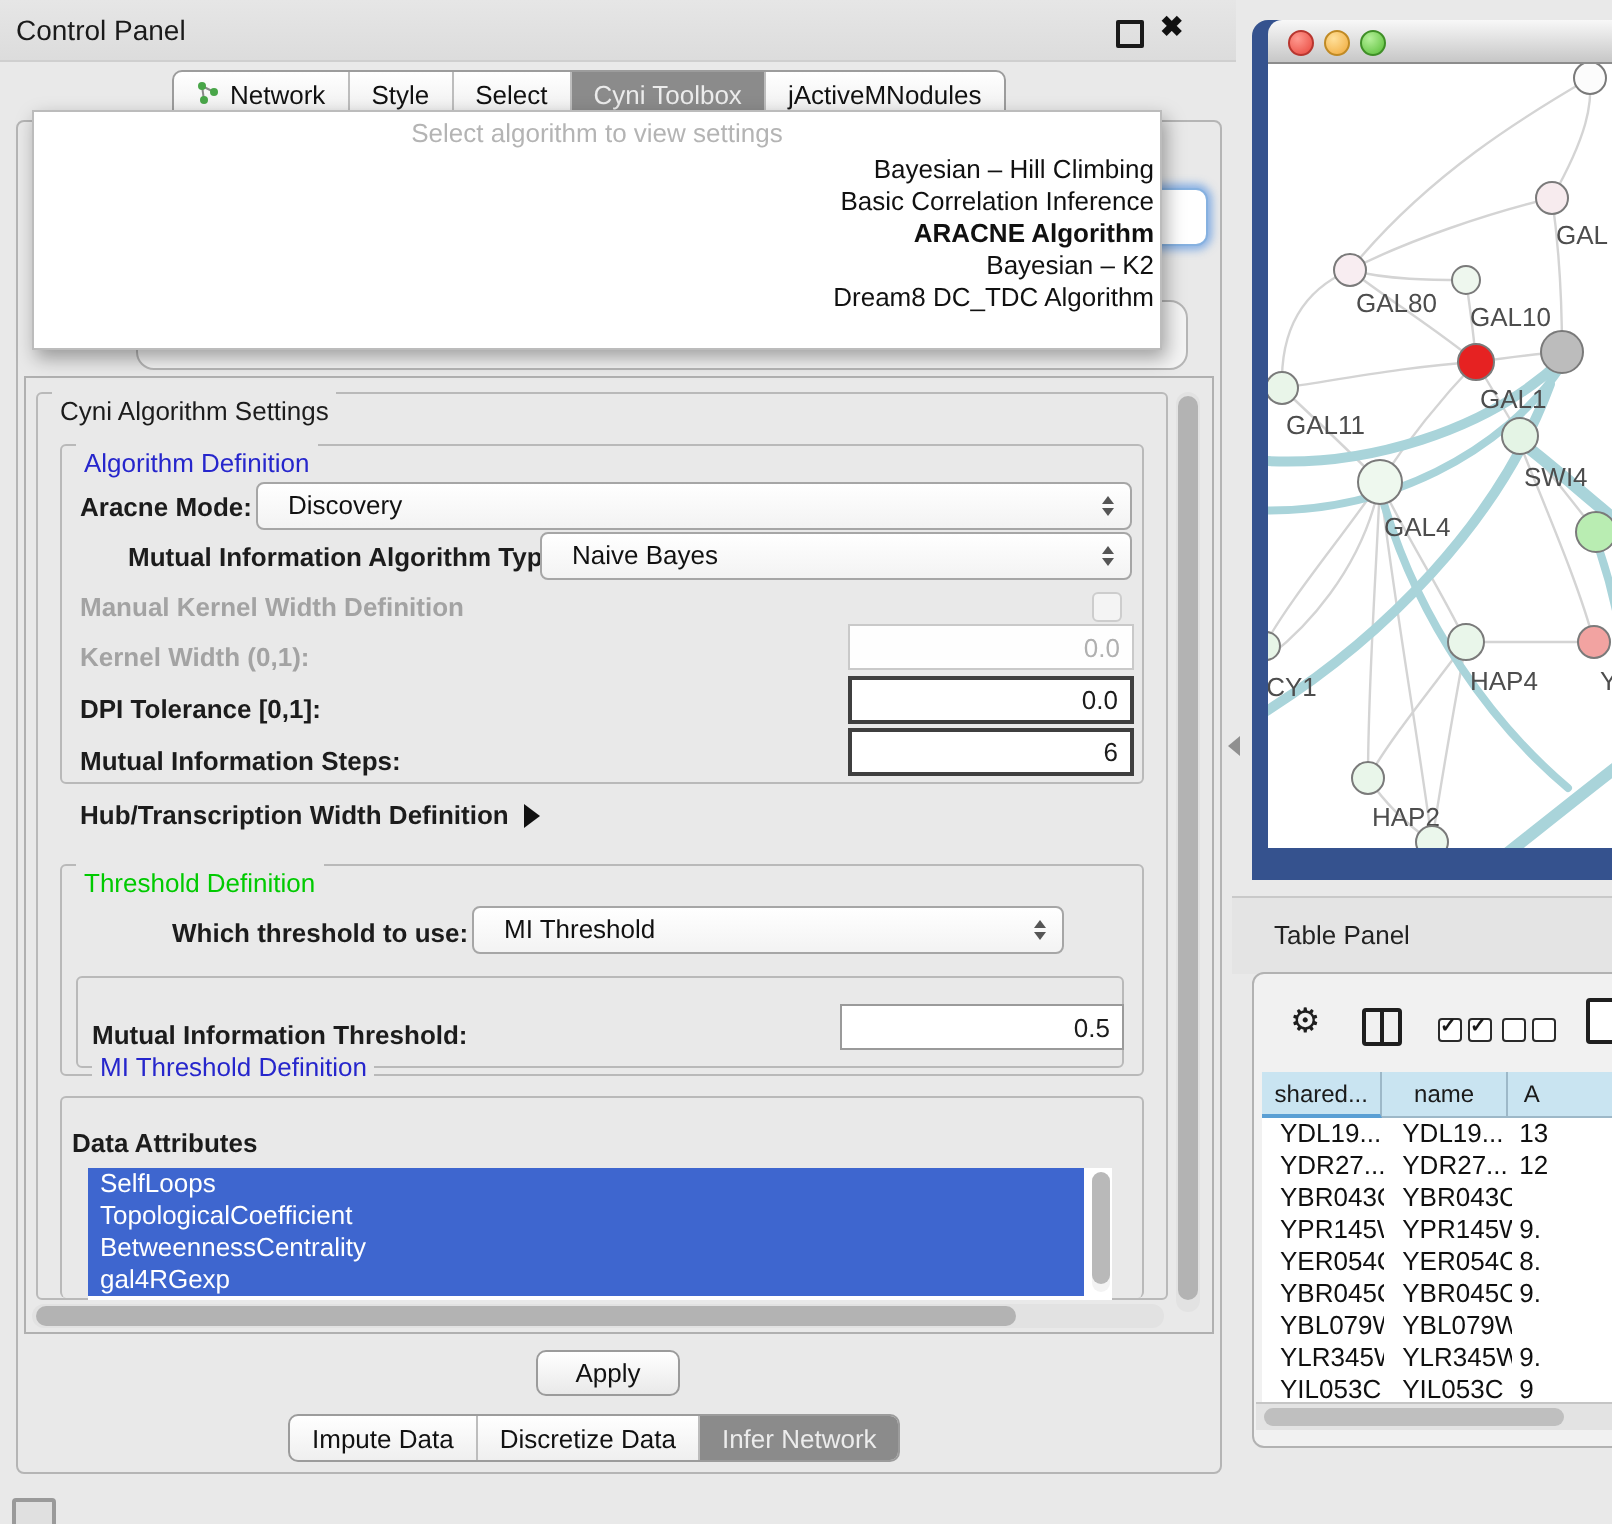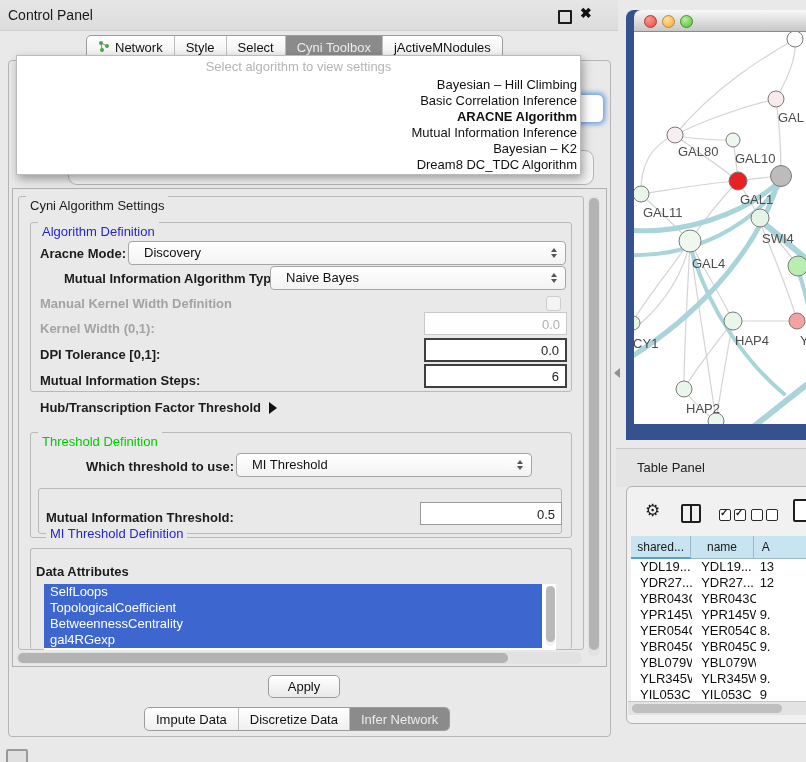--- a/index.html
+++ b/index.html
@@ -153,21 +153,20 @@
     <span>galFiltered.sif default node</span>
   </div>
   <div class="abs" id="focus-combo"></div>
 
   <div class="abs" id="algo-popup">
     <div id="algo-placeholder">Select algorithm to view settings</div>
     <div id="algo-options">
         <div class="algo-item">Bayesian – Hill Climbing</div>
         <div class="algo-item">Basic Correlation Inference</div>
         <div class="algo-item hl">ARACNE Algorithm</div>
-        <div class="algo-item">Mutual Information Inference</div>
         <div class="algo-item">Bayesian – K2</div>
         <div class="algo-item">Dream8 DC_TDC Algorithm</div>
       </div>
   </div>
 
   <div class="abs" id="settings-region"></div>
 
   <div class="grp" style="left:18px;top:196px;width:564px;height:452px;"></div>
   <span class="grp-label" style="left:26px;top:190px;">Cyni Algorithm Settings</span>
 
@@ -204,21 +203,21 @@
   <div class="field strong" style="left:424px;top:338px;width:139px;height:20px;">
     <span>0.0</span>
   </div>
 
   <span class="lbl" style="left:40px;top:373px;">Mutual Information Steps:</span>
   <div class="field strong" style="left:424px;top:364px;width:139px;height:20px;">
     <span>6</span>
   </div>
 
   <span class="lbl" style="left:40px;top:400px;">
-    <span>Hub/Transcription Factor Threshold</span><span class="tri-right"></span>
+    <span>Hub/Transcription Width Definition</span><span class="tri-right"></span>
   </span>
 
   <div class="grp" style="left:30px;top:432px;width:540px;height:104px;"></div>
   <span class="grp-label green" style="left:38px;top:426px;">Threshold Definition</span>
 
   <span class="lbl" style="left:86px;top:459px;">Which threshold to use:</span>
   <div class="combo" style="left:236px;top:453px;width:294px;">
     <span class="cval">MI Threshold</span>
     <span class="spin">
         <i class="up"></i>

